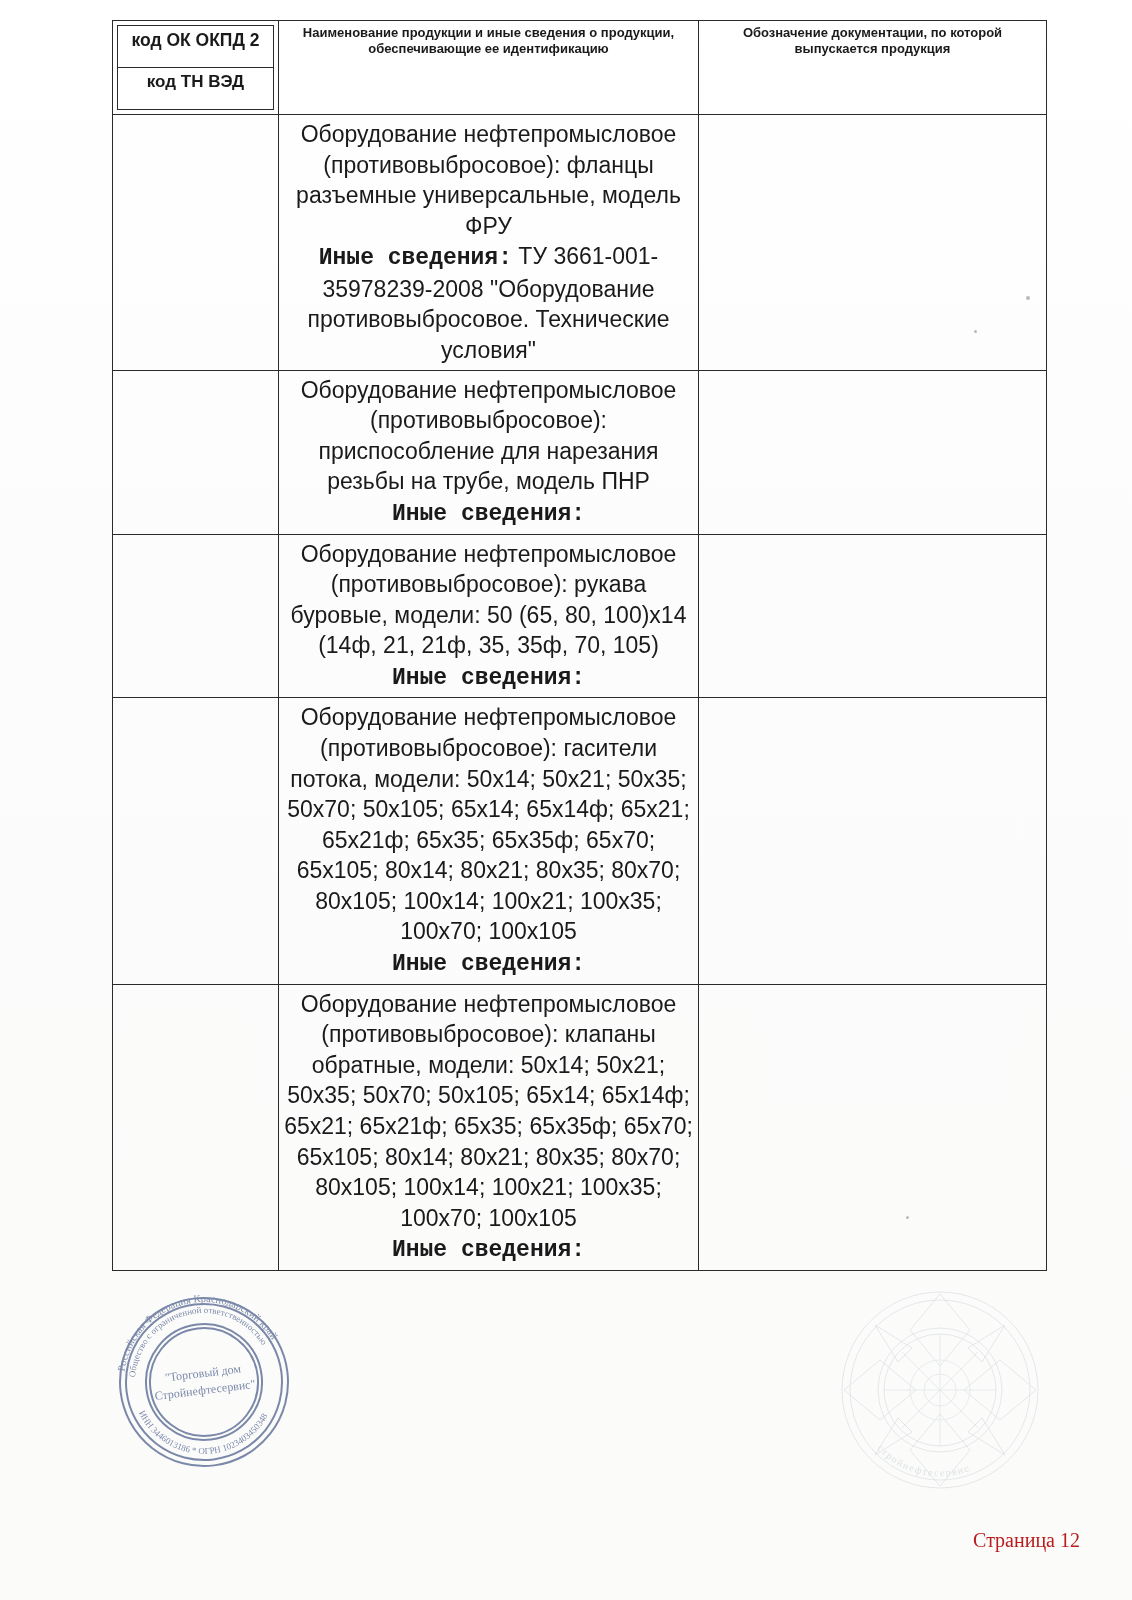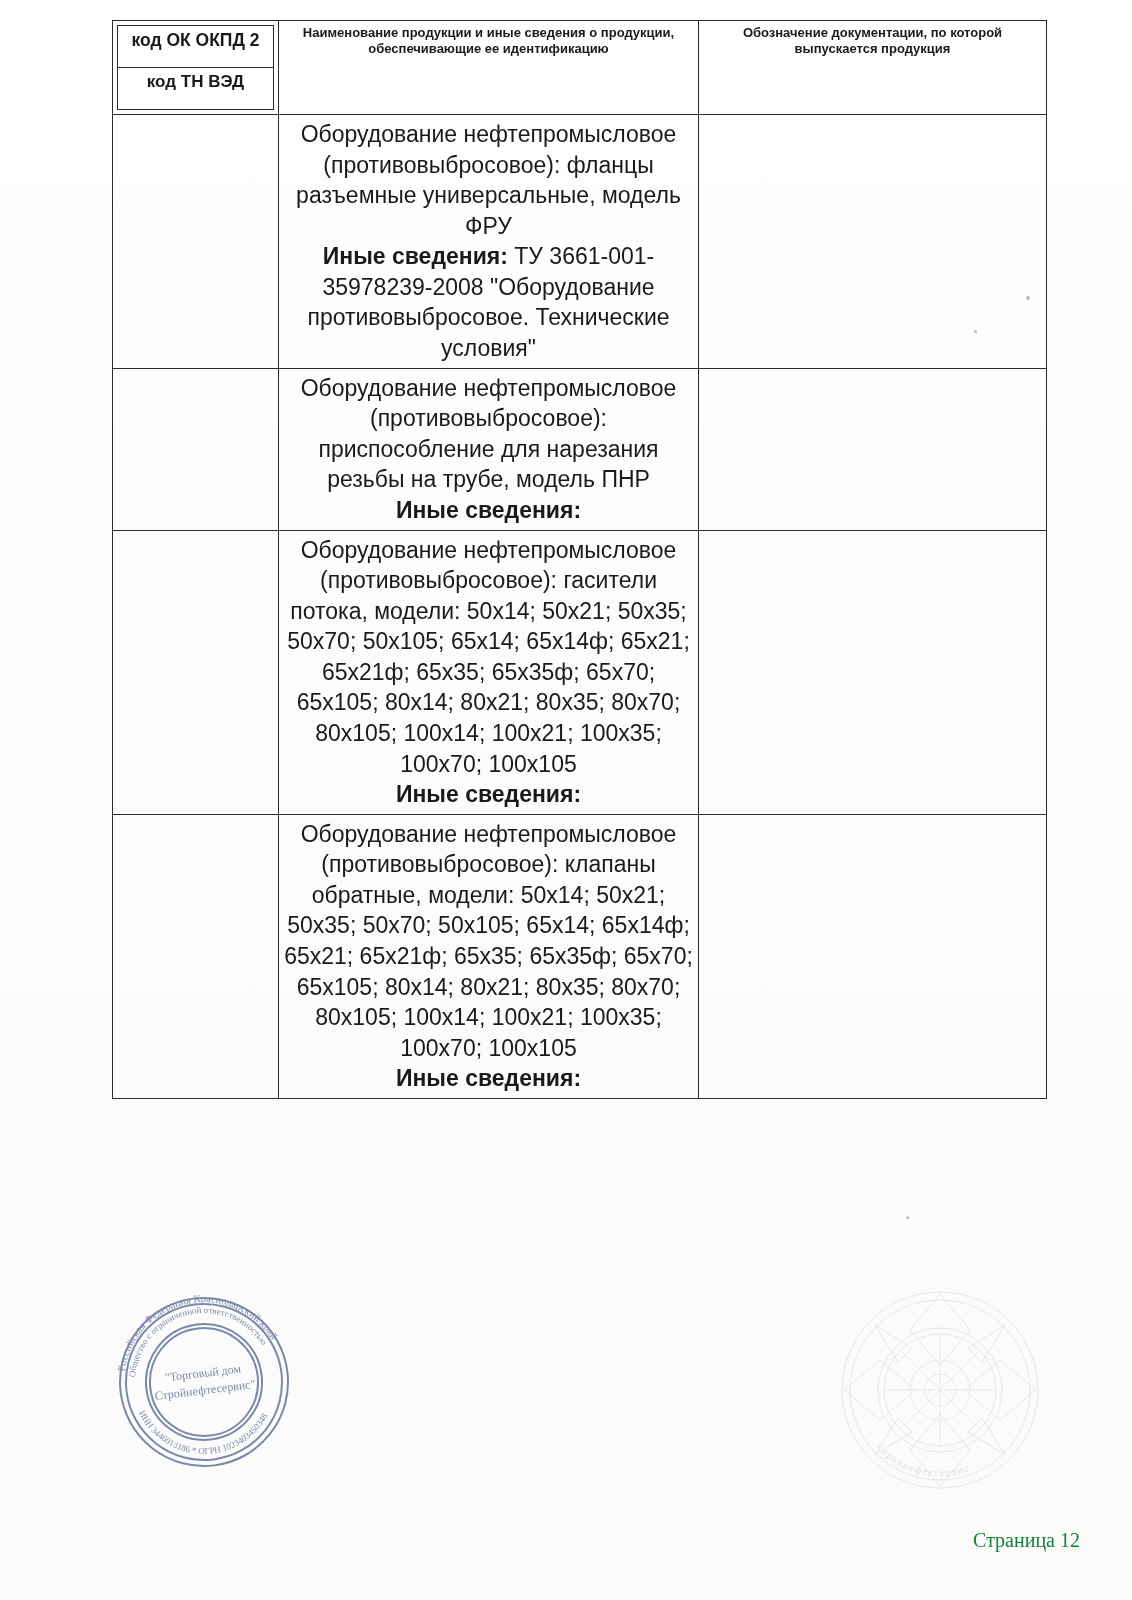--- a/index.html
+++ b/index.html
@@ -87,30 +87,31 @@
   }
 
   .body-cell {
     padding: 9px 10px 12px 11px;
     font-size: 23px;
     line-height: 1.33;
     margin-left: 20px;
   }
   .body-cell .label {
     font-weight: bold;
+    font-family: Liberation Mono, monospace;
   }
   .empty-cell { }
 
   .page-number {
     position: absolute;
     right: 52px;
     bottom: 48px;
     font-family: "Liberation Serif", serif;
     font-size: 20px;
-    color: #15803d;
+    color: #b91c1c;
   }
 
   
   .stamp {
     position: absolute;
     left: 104px;
     top: 1282px;
     width: 200px;
     height: 200px;
     opacity: 0.72;
@@ -185,20 +186,29 @@
       <tr>
         <td class="body-cell empty-cell"></td>
         <td class="body-cell">
           <span>Оборудование нефтепромысловое (противовыбросовое): приспособление для нарезания резьбы на трубе, модель ПНР</span>
           <br>
           <span class="label">Иные сведения:</span><span></span>
         </td>
         <td class="body-cell empty-cell"></td>
       </tr>
 
+      <tr>
+        <td class="body-cell empty-cell"></td>
+        <td class="body-cell">
+          <span>Оборудование нефтепромысловое (противовыбросовое): рукава буровые, модели: 50 (65, 80, 100)х14 (14ф, 21, 21ф, 35, 35ф, 70, 105)</span>
+          <br>
+          <span class="label">Иные сведения:</span><span></span>
+        </td>
+        <td class="body-cell empty-cell"></td>
+      </tr>
 
 
       <tr>
         <td class="body-cell empty-cell"></td>
         <td class="body-cell">
           <span>Оборудование нефтепромысловое (противовыбросовое): гасители потока, модели: 50х14; 50х21; 50х35; 50х70; 50х105; 65х14; 65х14ф; 65х21; 65х21ф; 65х35; 65х35ф; 65х70; 65х105; 80х14; 80х21; 80х35; 80х70; 80х105; 100х14; 100х21; 100х35; 100х70; 100х105</span>
           <br>
           <span class="label">Иные сведения:</span><span></span>
         </td>
         <td class="body-cell empty-cell"></td>

